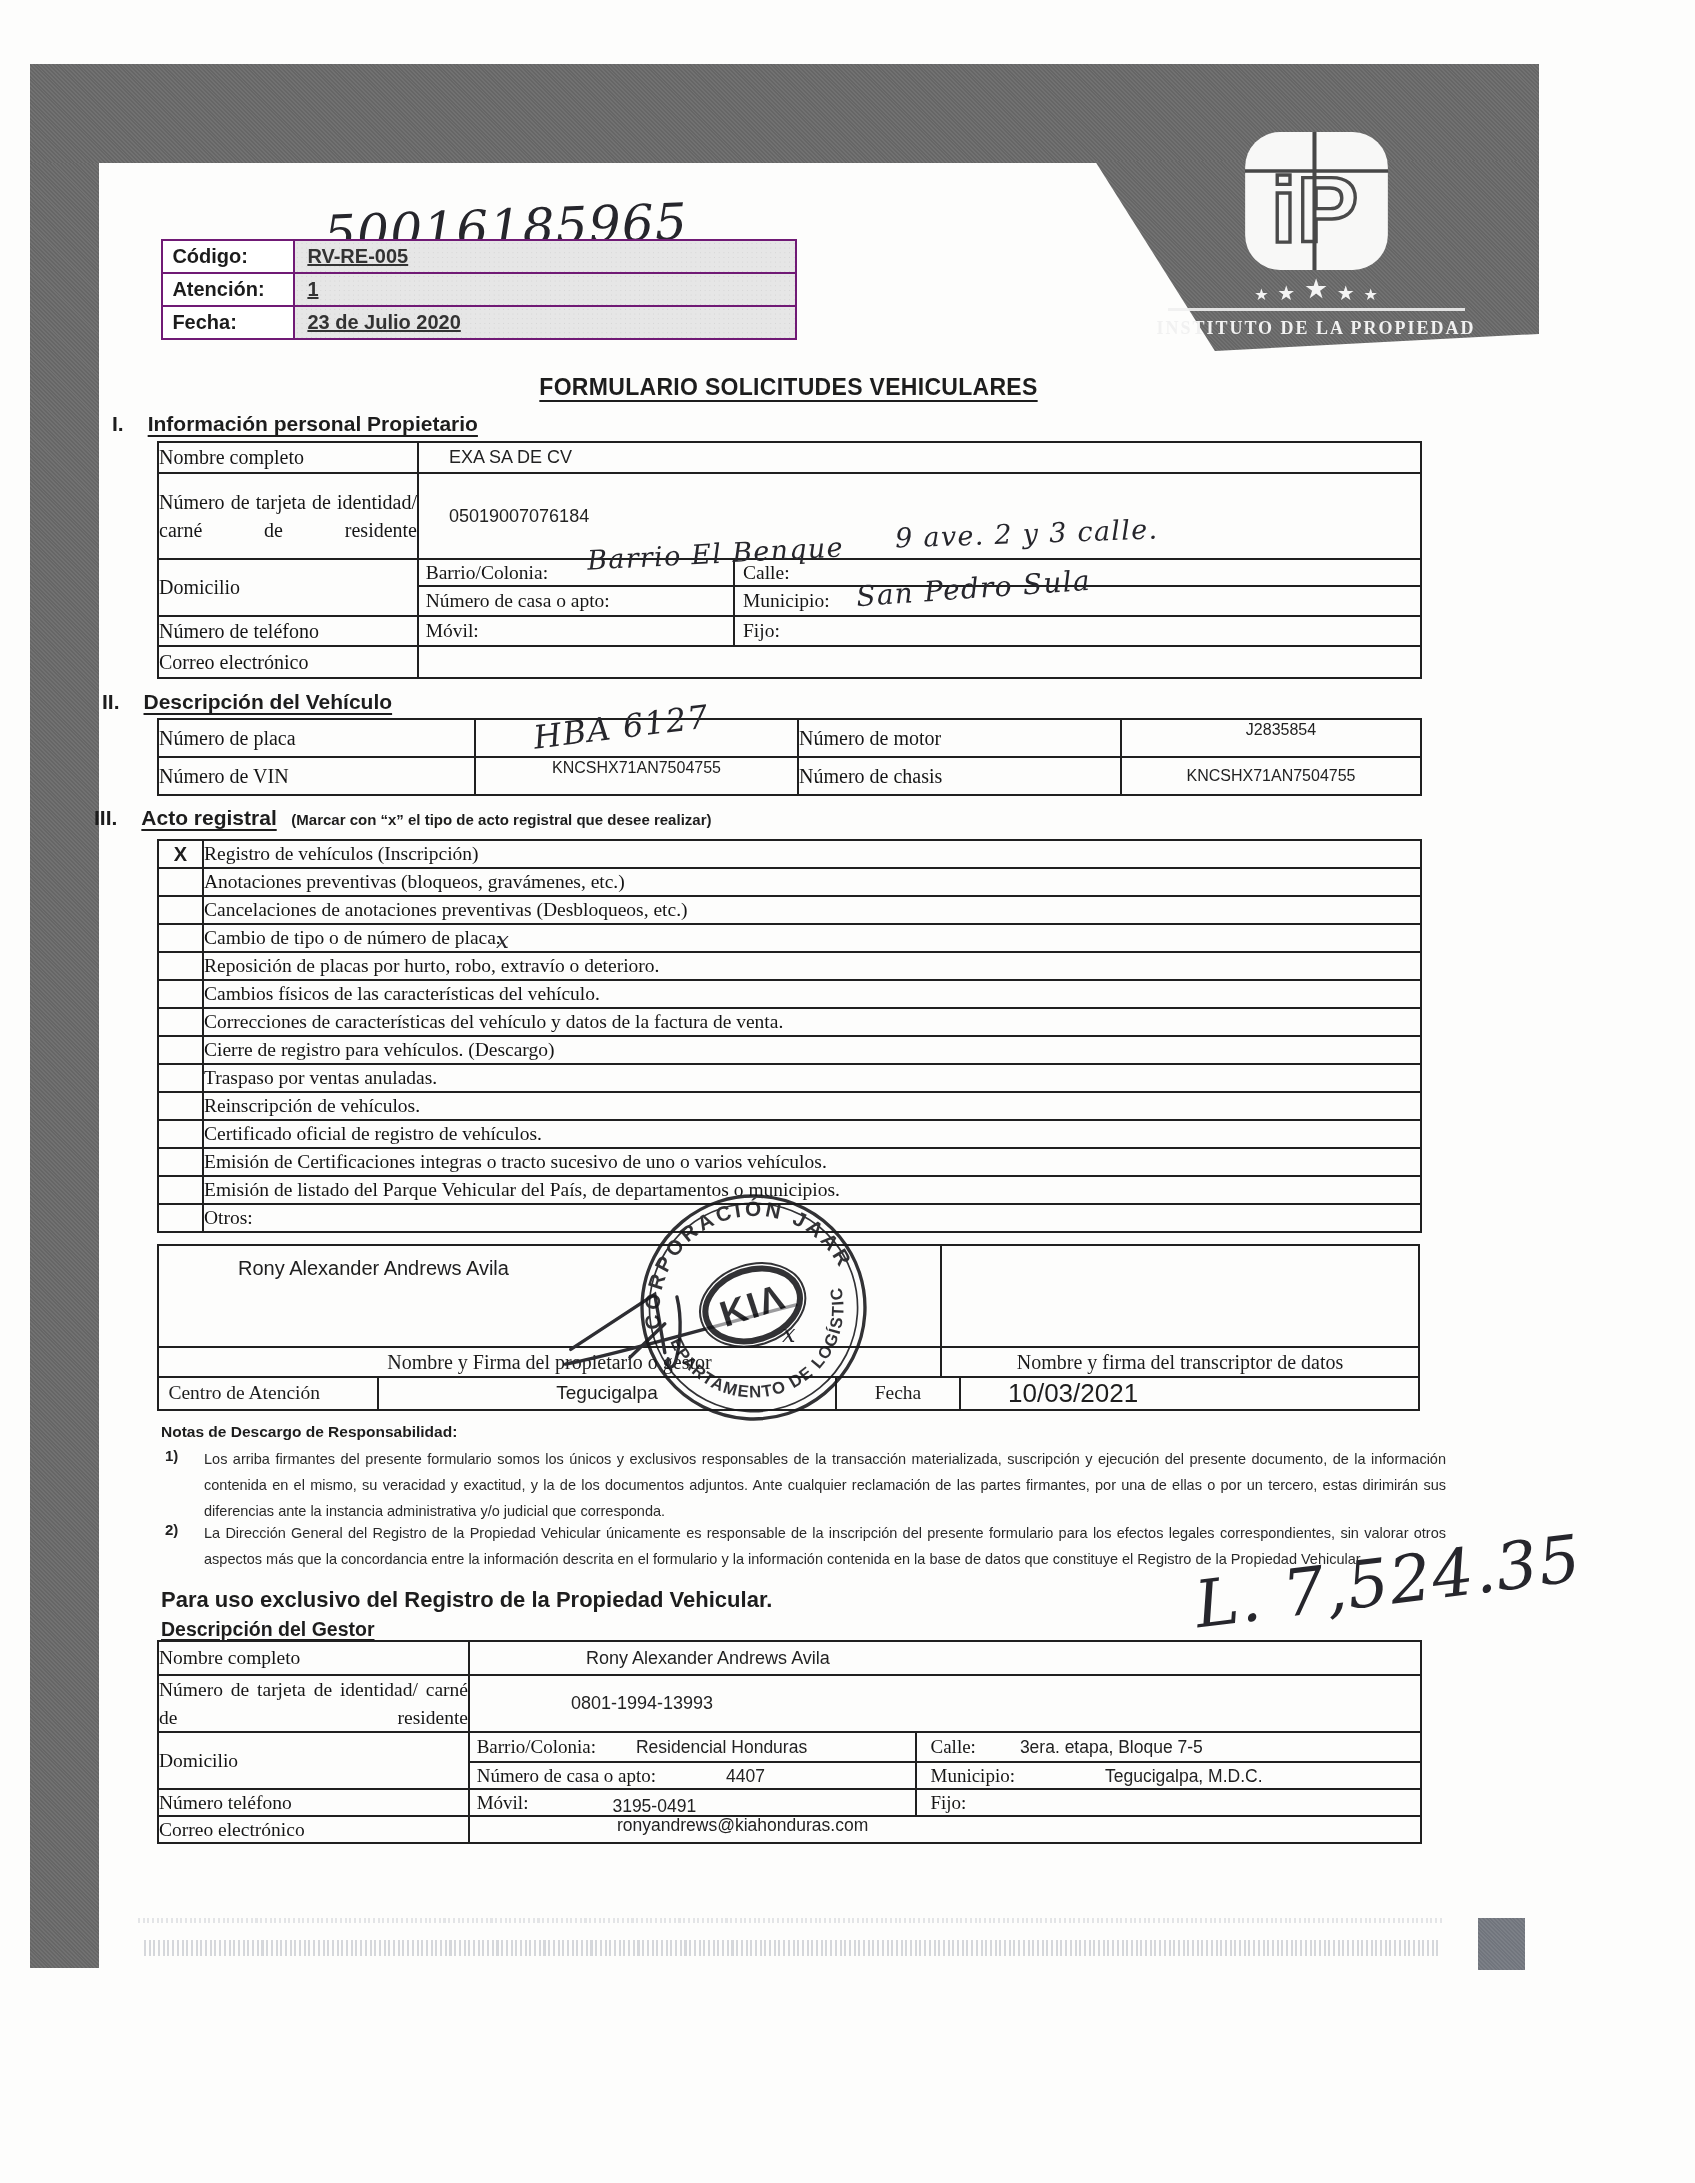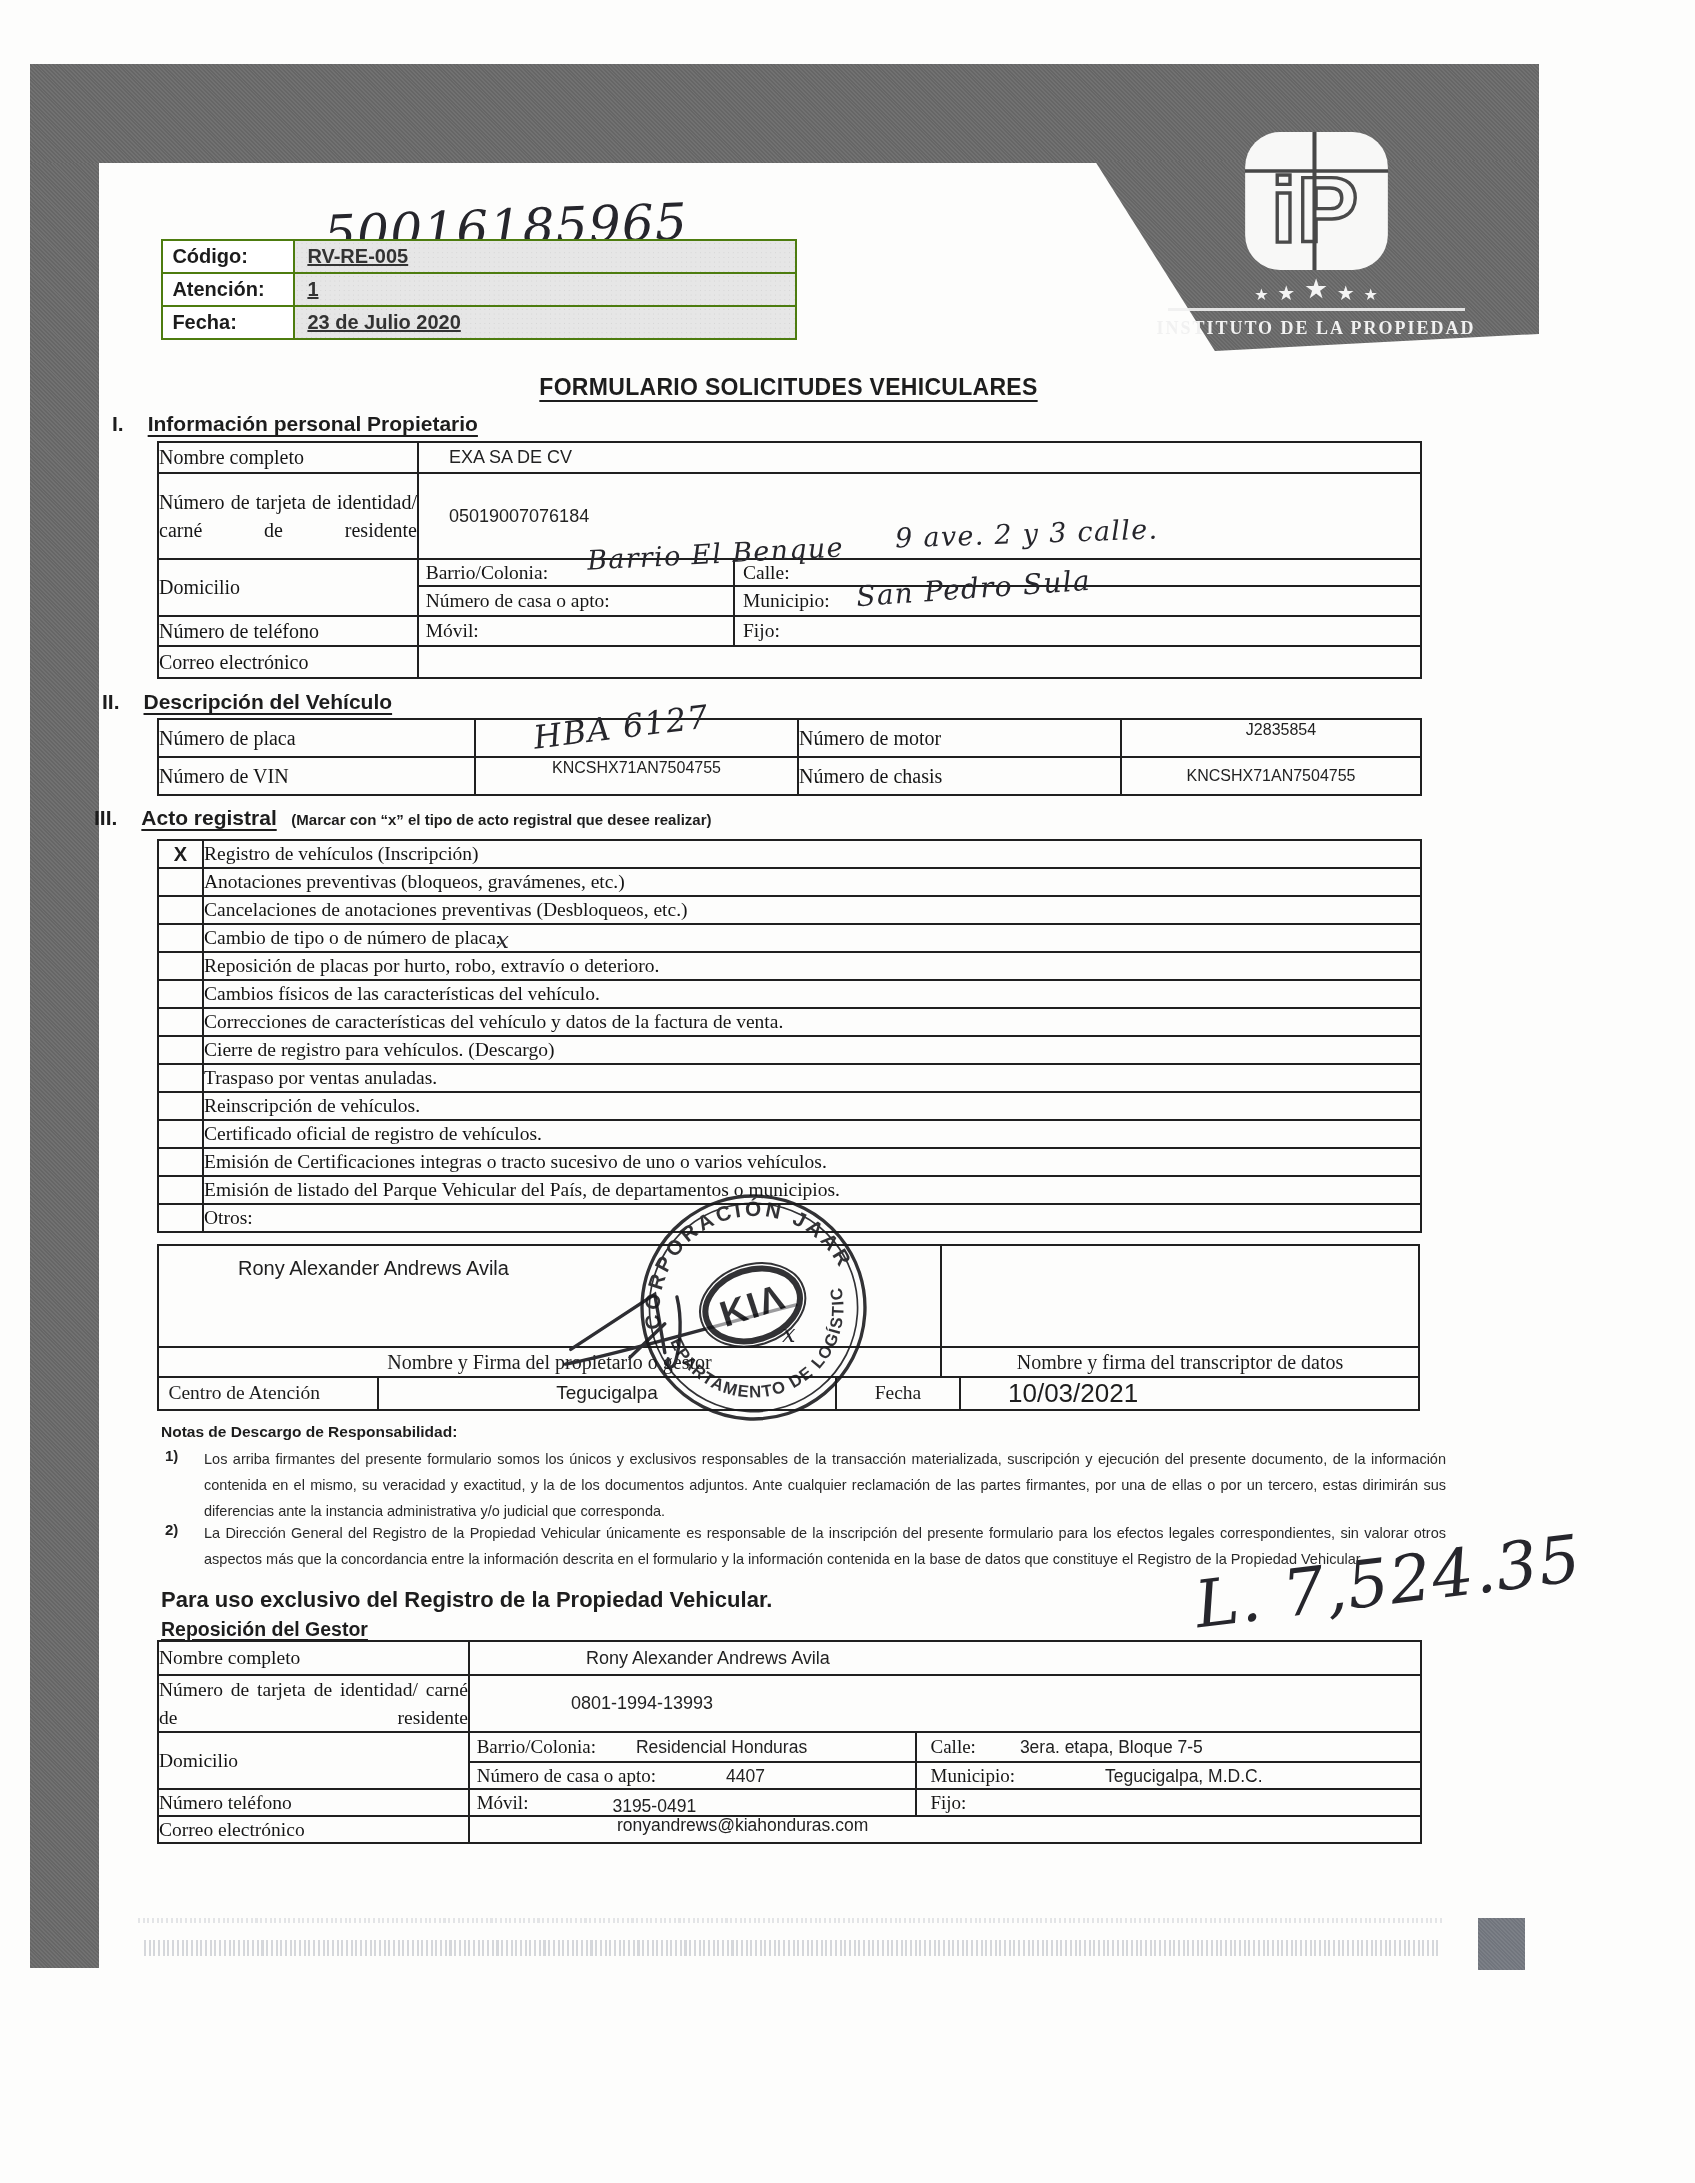--- a/index.html
+++ b/index.html
@@ -16,21 +16,21 @@
 
   
   #logo-group{display:flex;flex-direction:column;align-items:center;width:316px;}
   #logo-stars{color:#f4f4f4;display:flex;align-items:flex-end;gap:8.7px;margin-top:6px;line-height:1;}
   #logo-rule{width:297px;height:2.7px;background:#efefef;margin-top:5.4px;opacity:.9;}
   #logo-caption{margin-top:6.7px;font-family:"Liberation Serif",serif;font-weight:bold;
                 font-size:18px;letter-spacing:2px;color:#f1f1f1;white-space:nowrap;}
 
   
   #meta-table{border-collapse:collapse;table-layout:fixed;width:636px;}
-  #meta-table td{border:2px solid #4d7c0f;height:29px;font-size:20px;font-weight:bold;overflow:hidden;}
+  #meta-table td{border:2px solid #701a75;height:29px;font-size:20px;font-weight:bold;overflow:hidden;}
   #meta-table td.lbl{width:120px;padding-left:9.4px;background:#fff;color:#1c1c1c;}
   #meta-table td.val{padding-left:12px;color:#333;background:#e6e6e6;
       background-image:radial-gradient(#d4d4d4 0.7px,transparent 0.7px);background-size:4.7px 4.7px;text-decoration:underline;}
 
   .doc-title{width:1263px;text-align:center;font-size:23px;font-weight:bold;letter-spacing:0.3px;
              text-decoration:underline;text-underline-offset:4.7px;text-decoration-thickness:2px;}
 
   .sec-head{display:flex;gap:24px;align-items:baseline;}
   .sec-num{font-size:21px;font-weight:bold;}
   .sec-title{font-size:21px;font-weight:bold;text-decoration:underline;text-underline-offset:4px;text-decoration-thickness:2px;}
@@ -316,21 +316,21 @@
     <div class="note-text">Los arriba firmantes del presente formulario somos los únicos y exclusivos responsables de la transacción materializada, suscripción y ejecución del presente documento, de la información contenida en el mismo, su veracidad y exactitud, y la de los documentos adjuntos. Ante cualquier reclamación de las partes firmantes, por una de ellas o por un tercero, estas dirimirán sus diferencias ante la instancia administrativa y/o judicial que corresponda.</div>
   </div>
   <div class="abs note-item" style="left:165px;top:1521px;">
     <div class="note-num">2)</div>
     <div class="note-text">La Dirección General del Registro de la Propiedad Vehicular únicamente es responsable de la inscripción del presente formulario para los efectos legales correspondientes, sin valorar otros aspectos más que la concordancia entre la información descrita en el formulario y la información contenida en la base de datos que constituye el Registro de la Propiedad Vehicular.</div>
   </div>
 
   <div class="abs sans" style="left:161px;top:1587px;font-size:22px;font-weight:bold;">Para uso exclusivo del Registro de la Propiedad Vehicular.</div>
   <div class="abs hand" style="left:1194px;top:1544px;font-size:65px;transform:rotate(-7deg);">L. 7,524.35</div>
 
-  <div class="abs sans" style="left:161px;top:1618px;font-size:19.5px;font-weight:bold;text-decoration:underline;text-underline-offset:3.4px;text-decoration-thickness:2px;">Reposición del Gestor</div>
+  <div class="abs sans" style="left:161px;top:1618px;font-size:19.5px;font-weight:bold;text-decoration:underline;text-underline-offset:3.4px;text-decoration-thickness:2px;">Descripción del Gestor</div>
 
   <table class="form abs" style="left:157px;top:1640px;width:1263px;">
     <colgroup>
         <col style="width:311px">
         <col style="width:447px">
         <col style="width:505px">
       </colgroup>
     <tbody>
         <tr style="height:34px;">
       <td class="flabel" style="font-size:19.5px;">Nombre completo</td>

